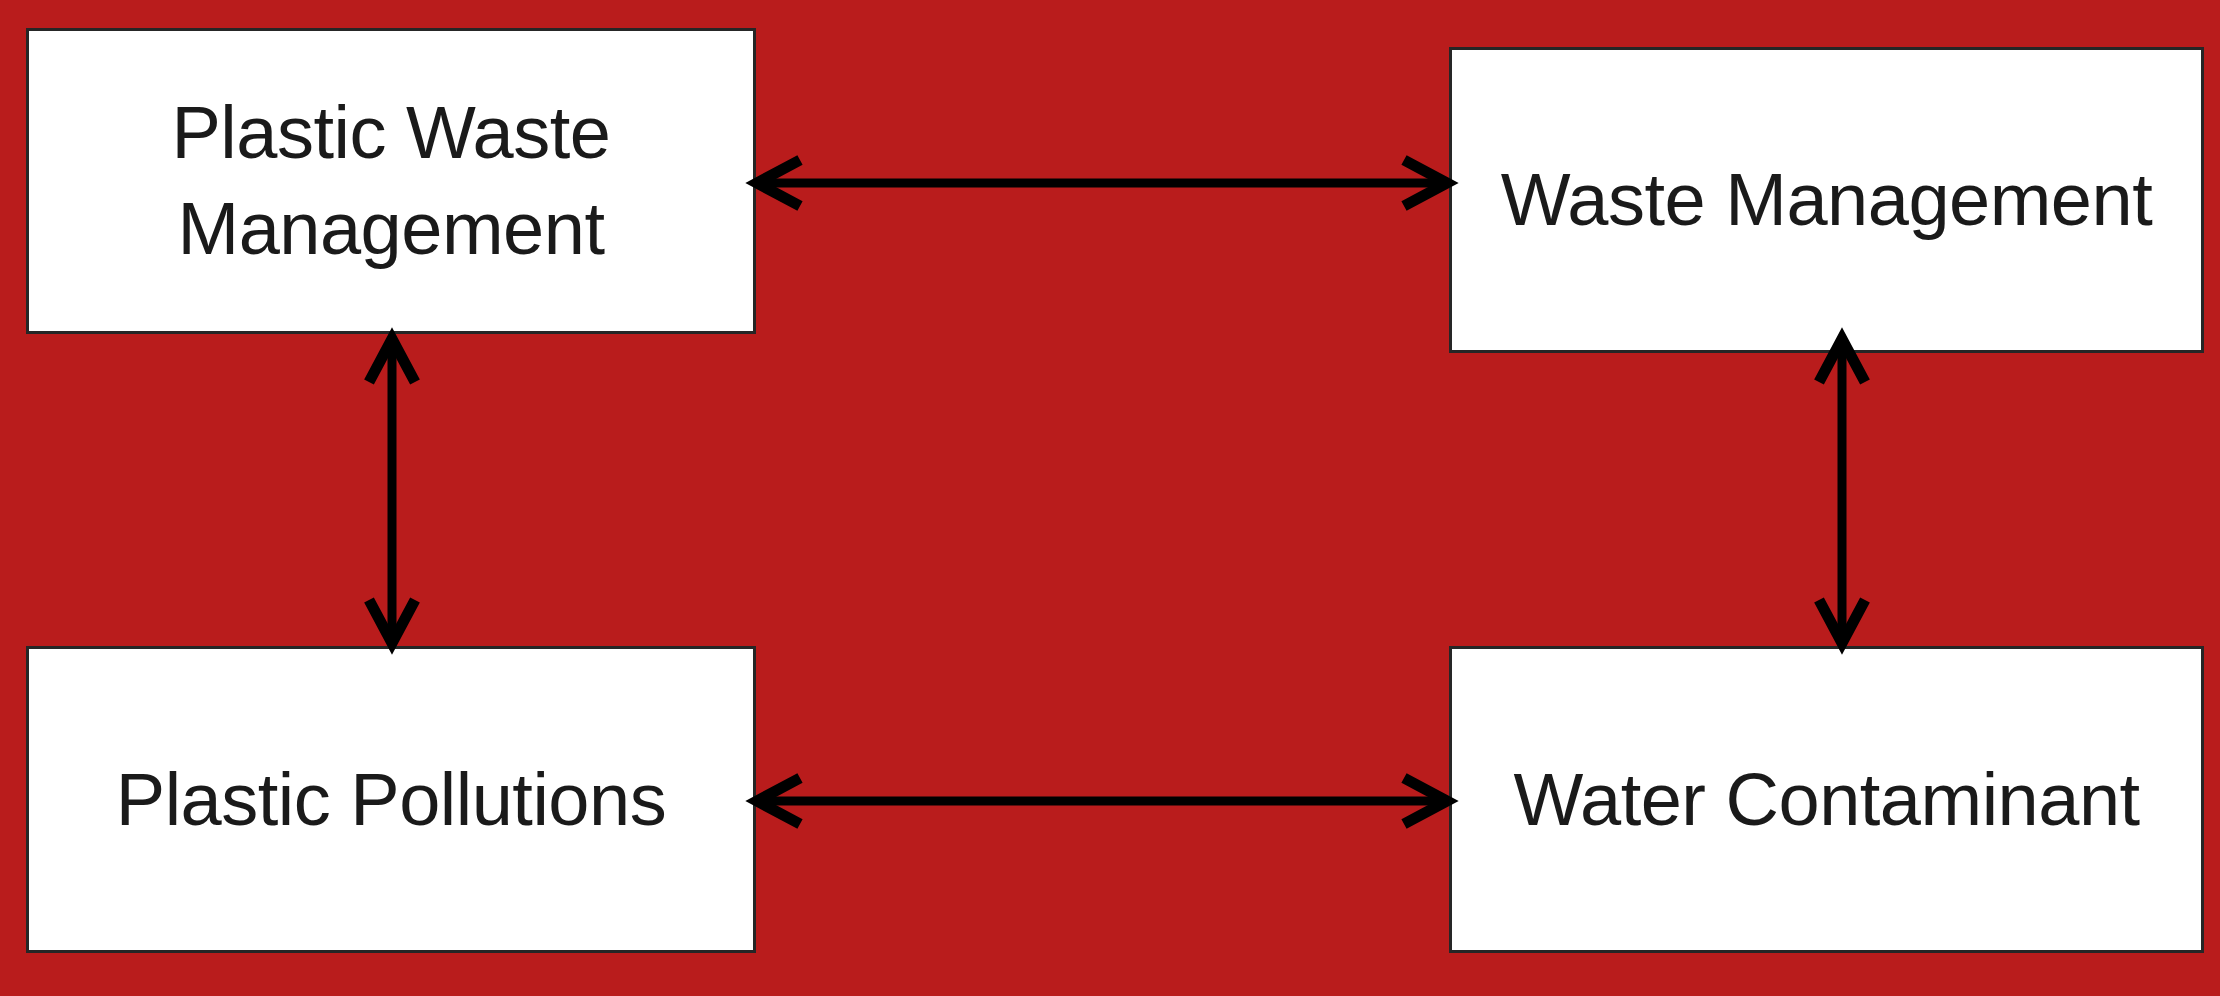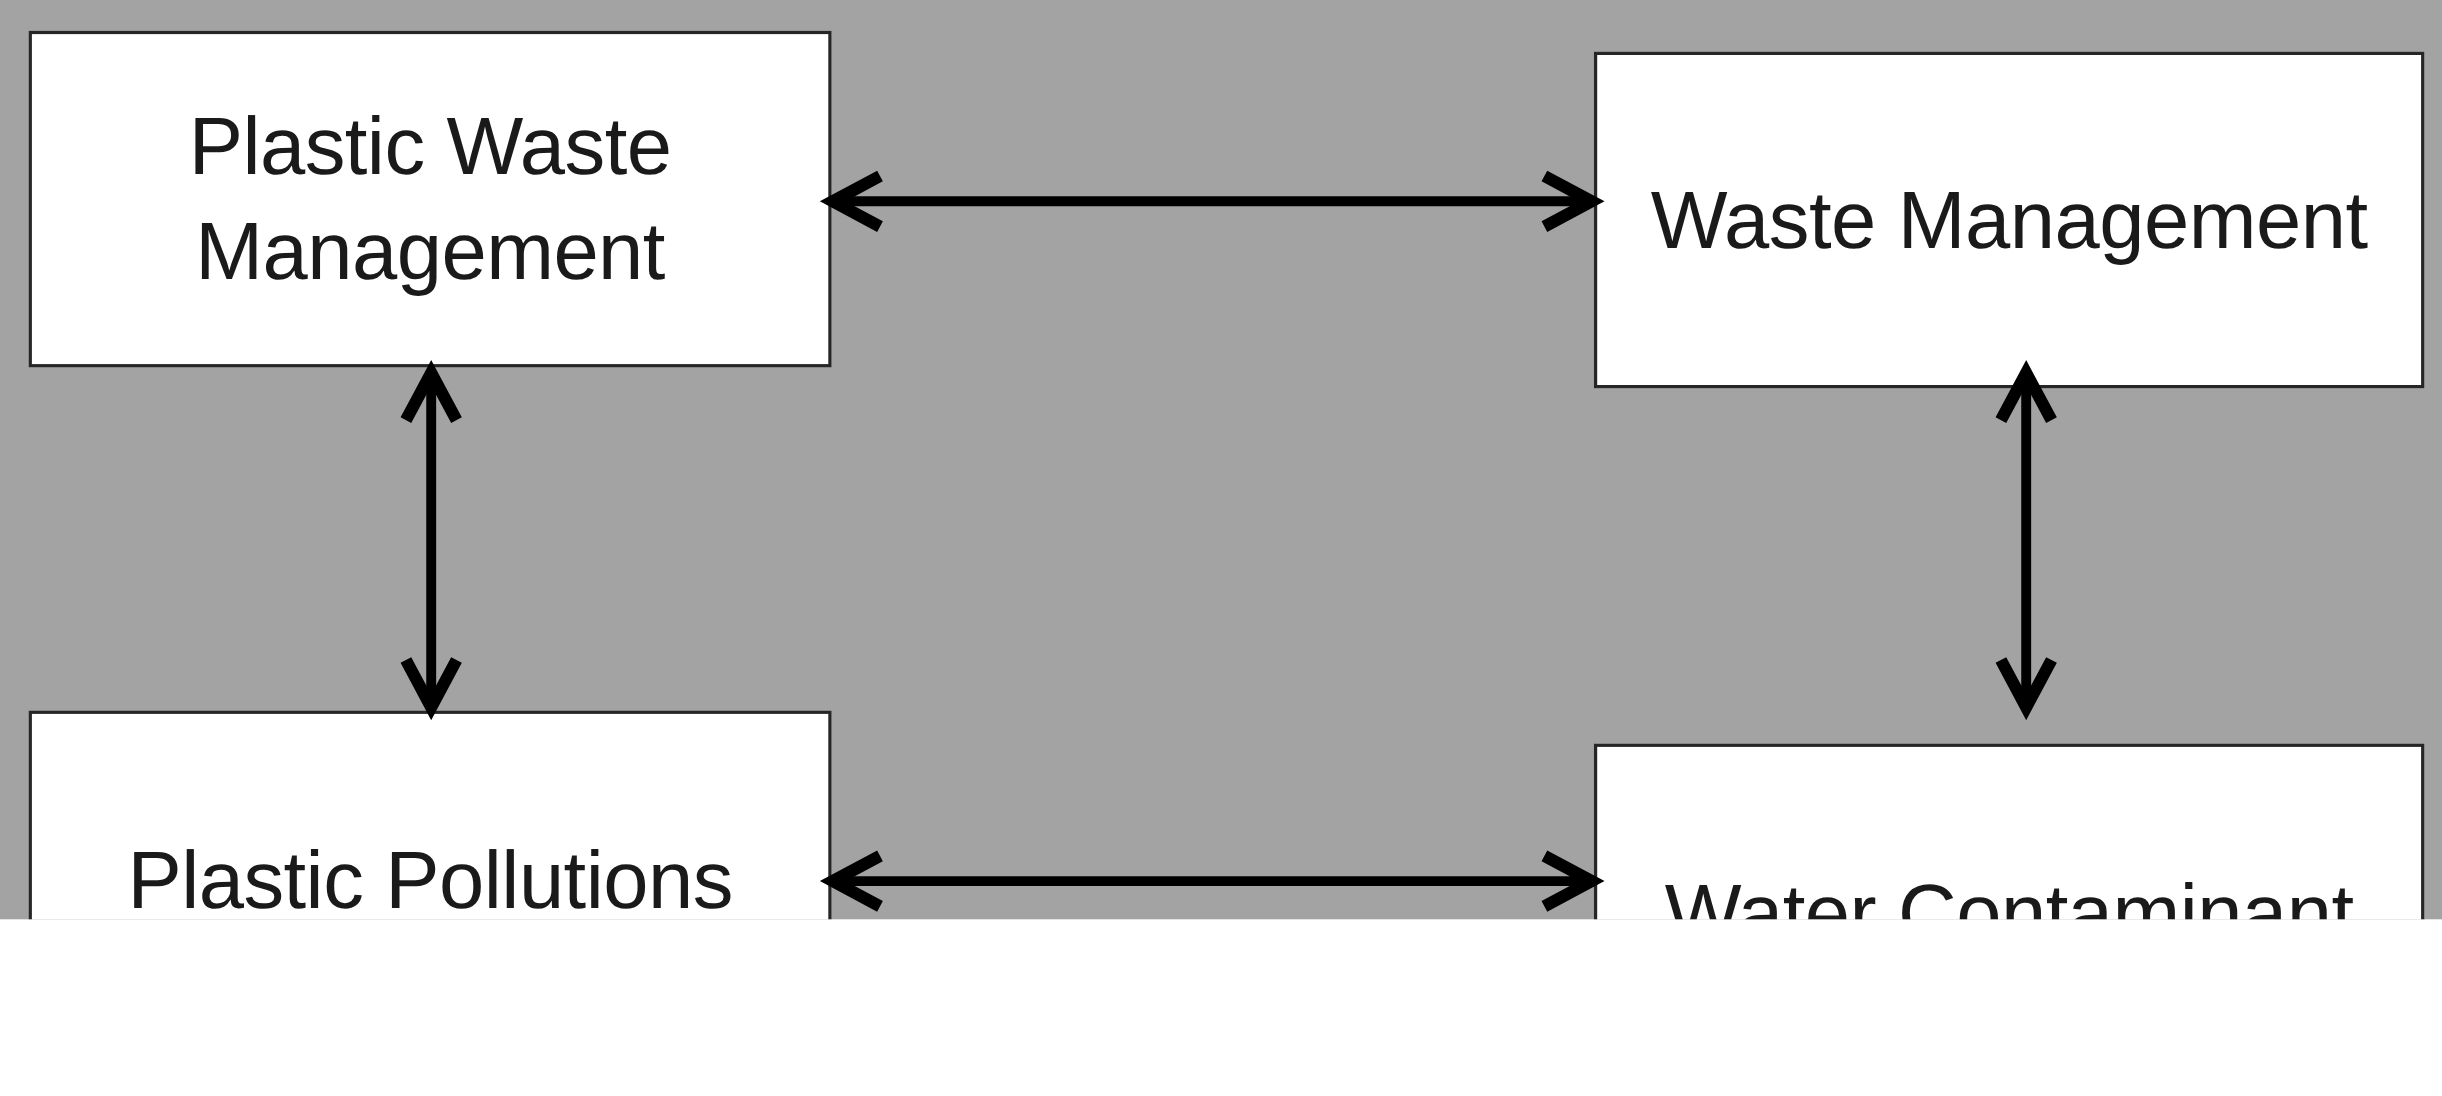--- a/index.html
+++ b/index.html
@@ -3,22 +3,22 @@
 <meta charset="utf-8">
 <style>
   html, body {
     margin: 0;
     padding: 0;
     background: #ffffff;
   }
   #canvas {
     position: relative;
     width: 2220px;
-    height: 836px;
-    background: #a3a3a3;
+    height: 996px;
+    background: #b91c1c;
     overflow: hidden;
     font-family: "Liberation Sans", sans-serif;
   }
   .node-box {
     position: absolute;
     box-sizing: border-box;
     border: 3px solid #262626;
     background: #ffffff;
     display: flex;
     align-items: center;
@@ -38,21 +38,21 @@
   #box-plastic-waste-management {
     left: 26px;  top: 28px;  width: 730px;  height: 306px;
   }
   #box-waste-management {
     left: 1449px; top: 28px;  width: 755px;  height: 306px; margin-top: 19px;
   }
   #box-plastic-pollutions {
     left: 26px;  top: 646px; width: 730px;  height: 307px; justify-content: center;
   }
   #box-water-contaminant {
-    left: 1449px; top: 646px; width: 755px;  height: 307px; margin-top: 30px;
+    left: 1449px; top: 646px; width: 755px;  height: 307px;
   }
   .connector {
     position: absolute;
     overflow: visible;
   }
   .connector svg { display: block; overflow: visible; }
   .conn-line {
     stroke: #000000;
     stroke-width: 9;
     fill: none;

